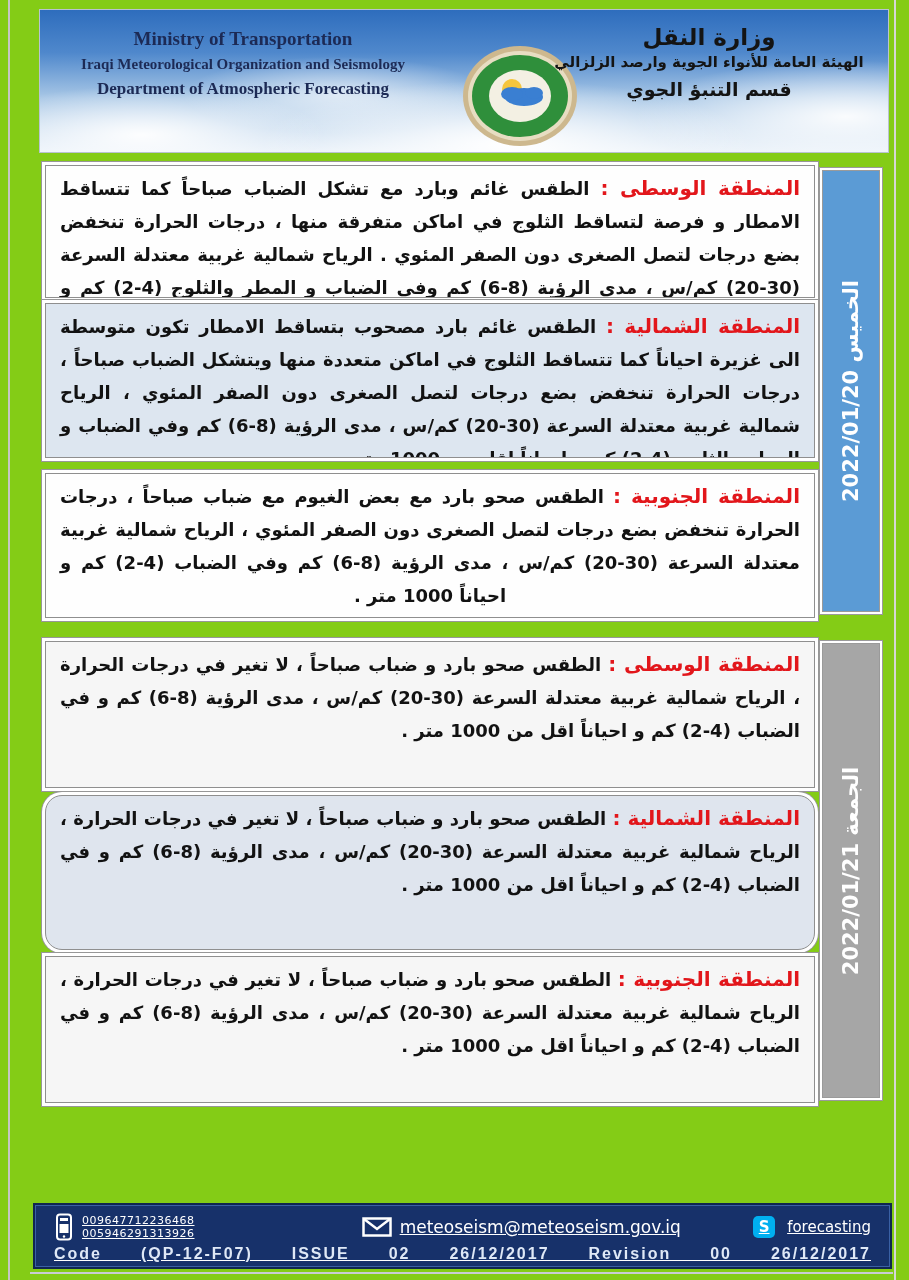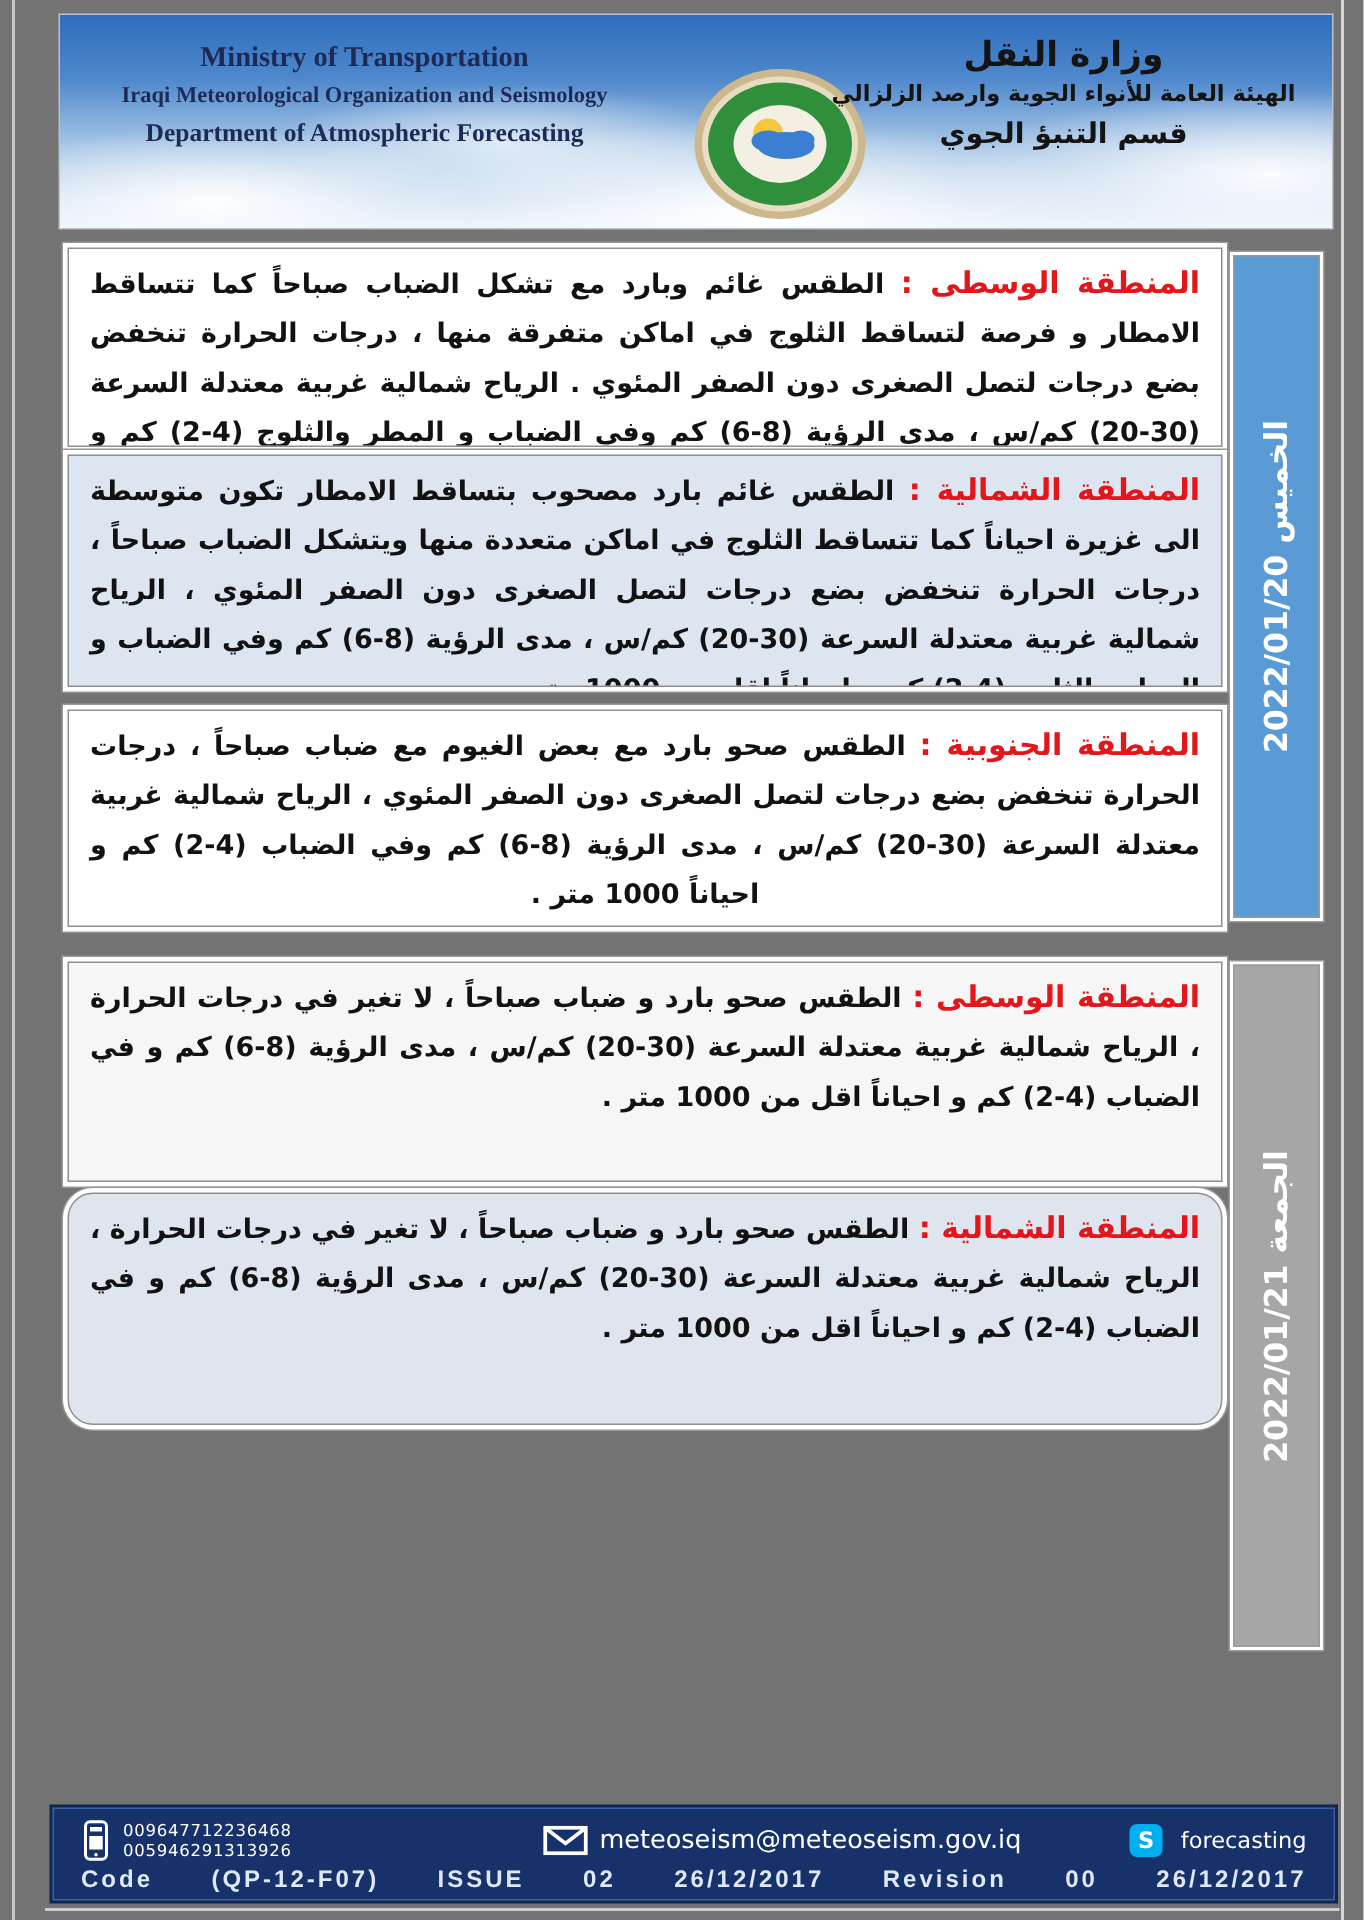--- a/index.html
+++ b/index.html
@@ -1,16 +1,16 @@
 <!DOCTYPE html>
 <html lang="ar"><head>
 <meta charset="utf-8">
 <style>
   html,body{margin:0;padding:0;background:#ffffff;}
-  .page{position:relative;width:909px;height:1280px;background:#737373;overflow:hidden;
+  .page{position:relative;width:909px;height:1280px;background:#84cc16;overflow:hidden;
         font-family:"DejaVu Sans",sans-serif;}
   .edge{position:absolute;top:0;bottom:0;width:2px;background:#c6c6c6;}
   .edge.left{left:8px;}
   .edge.right{left:894px;background:#d6d6d6;}
   .bottom-hairline{position:absolute;left:30px;right:16px;top:1272px;height:2px;background:#c9ccd4;}
 
   
   .banner{position:absolute;left:40px;top:10px;width:848px;height:142px;
     background:
       radial-gradient(ellipse 260px 70px at 12% 88%, rgba(255,255,255,.95), rgba(255,255,255,0) 70%),
@@ -50,21 +50,21 @@
     justify-content:center;direction:rtl;white-space:nowrap;color:#ffffff;font-weight:bold;
     font-size:21px;transform:translate(-50%,-50%) rotate(-90deg);}
   .tab-thu{top:170px;height:442px;background:#5b9bd5;}
   .tab-thu .rot{width:430px;}
   .tab-fri{top:643px;height:455px;background:#a6a6a6;}
   .tab-fri .rot{width:440px;}
 
   
   .footer{position:absolute;left:35px;top:1205px;width:855px;height:62px;background:#17316a;
     border:1px solid #3a60a5;box-shadow:0 0 0 2px #10264f;box-sizing:border-box;
-    color:#ffffff;padding:5px 18px 18px;}
+    color:#ffffff;padding:5px 18px 18px;text-decoration:underline;}
   .frow1{display:flex;align-items:center;height:32px;}
   .fgroup{display:flex;align-items:center;gap:8px;}
   .fgroup.phones{flex:1.1;}
   .fgroup.mail{flex:1.4;}
   .fgroup.skype{flex:0 0 auto;}
   .phone-nums{font-size:11px;line-height:13px;letter-spacing:.5px;}
   .mail-text{font-size:17px;}
   .skype-text{font-size:15px;margin-left:4px;}
   .skype-badge{width:22px;height:22px;background:#00aff0;border-radius:5px;display:flex;
     align-items:center;justify-content:center;font-weight:bold;font-size:15px;color:#fff;}
@@ -118,20 +118,23 @@
   </div>
 
   <section class="fbox soft" style="top:641px;height:147px;">
     <p class="ftext"><span class="region">المنطقة الوسطى :</span> <span>الطقس صحو بارد و ضباب صباحاً ، لا تغير في درجات الحرارة ، الرياح شمالية غربية معتدلة السرعة (30-20) كم/س ، مدى الرؤية (8-6) كم  و في الضباب (4-2) كم و احياناً اقل من 1000 متر .</span></p>
   </section>
 
   <section class="fbox tint2" style="top:795px;height:155px;">
     <p class="ftext"><span class="region">المنطقة الشمالية :</span> <span>الطقس صحو بارد و ضباب صباحاً ، لا تغير في درجات الحرارة ، الرياح شمالية غربية معتدلة السرعة (30-20) كم/س ، مدى الرؤية (8-6) كم  و في الضباب (4-2) كم و احياناً اقل من 1000 متر .</span></p>
   </section>
 
+  <section class="fbox soft" style="top:956px;height:147px;">
+    <p class="ftext"><span class="region">المنطقة الجنوبية :</span> <span>الطقس صحو بارد و ضباب صباحاً ، لا تغير في درجات الحرارة ، الرياح شمالية غربية معتدلة السرعة (30-20) كم/س ، مدى الرؤية (8-6) كم  و في الضباب (4-2) كم و احياناً اقل من 1000 متر .</span></p>
+  </section>
 
   <div class="daytab tab-fri">
     <div class="rot">الجمعة 2022/01/21</div>
   </div>
 
   <div class="footer">
     <div class="frow1">
       <div class="fgroup phones">
         <svg width="20" height="28" viewBox="0 0 20 28">
           <rect x="3" y="1.5" width="14" height="25" rx="3" fill="none" stroke="#ffffff" stroke-width="2"></rect>

